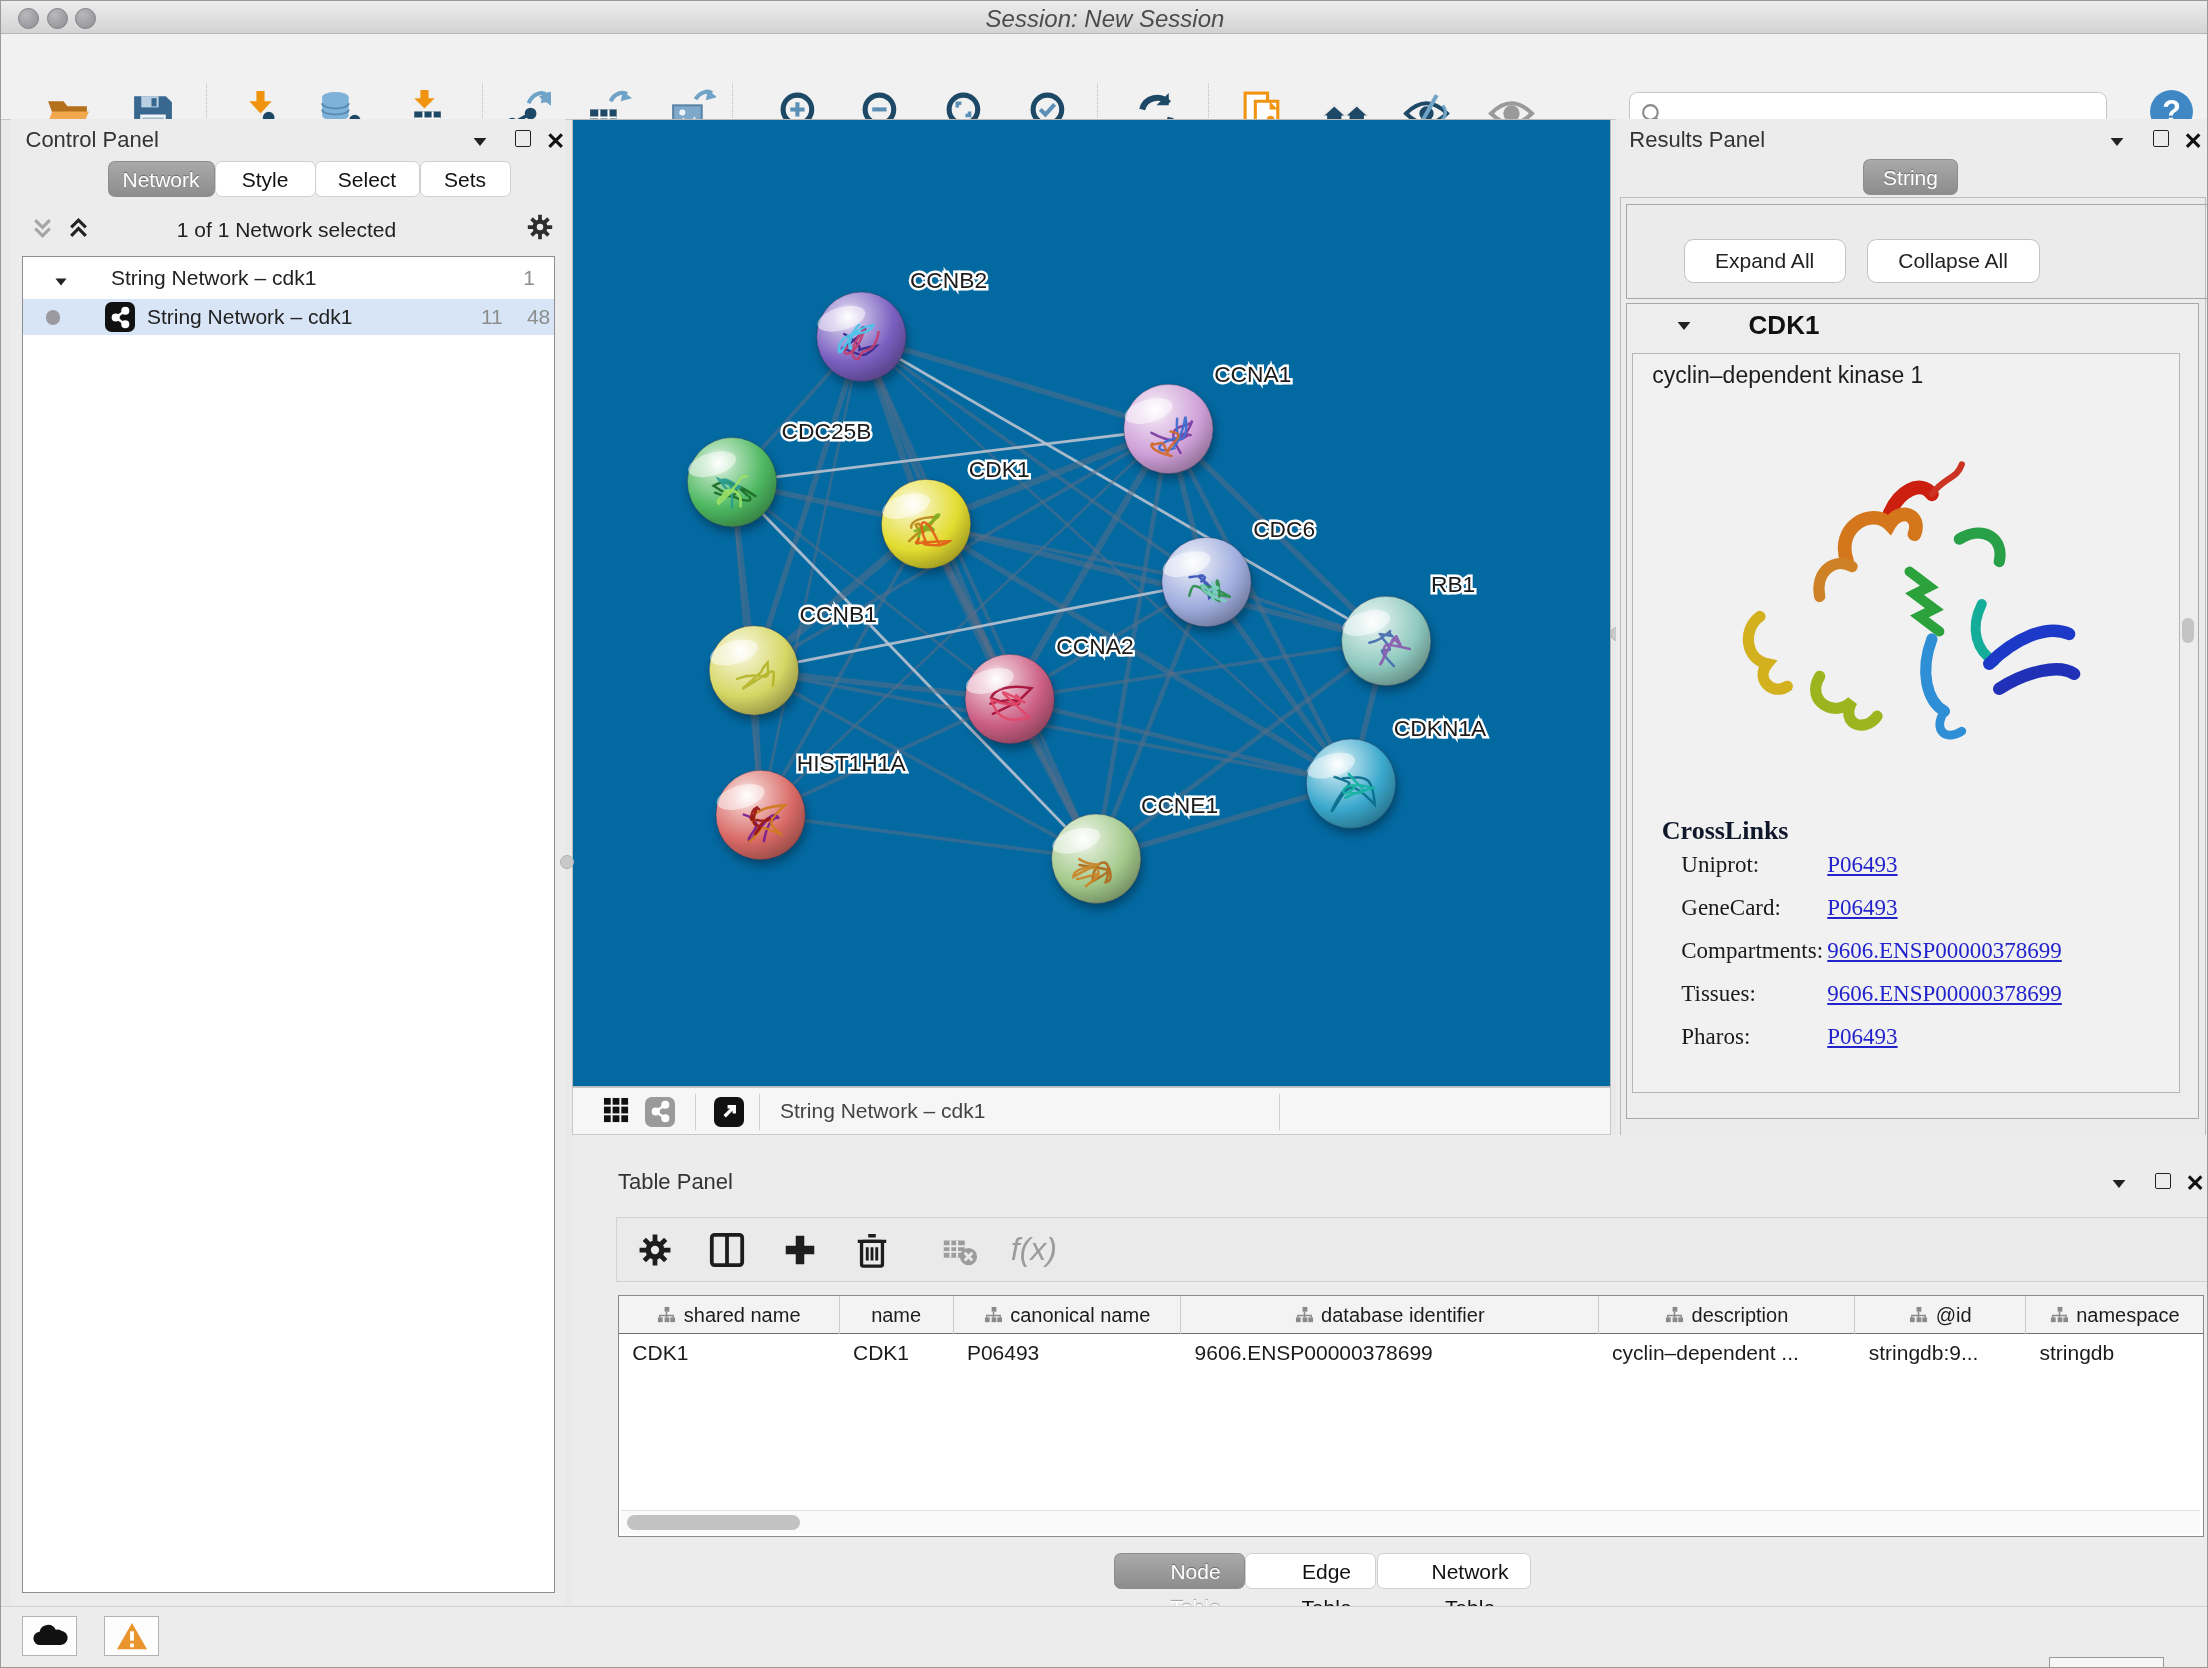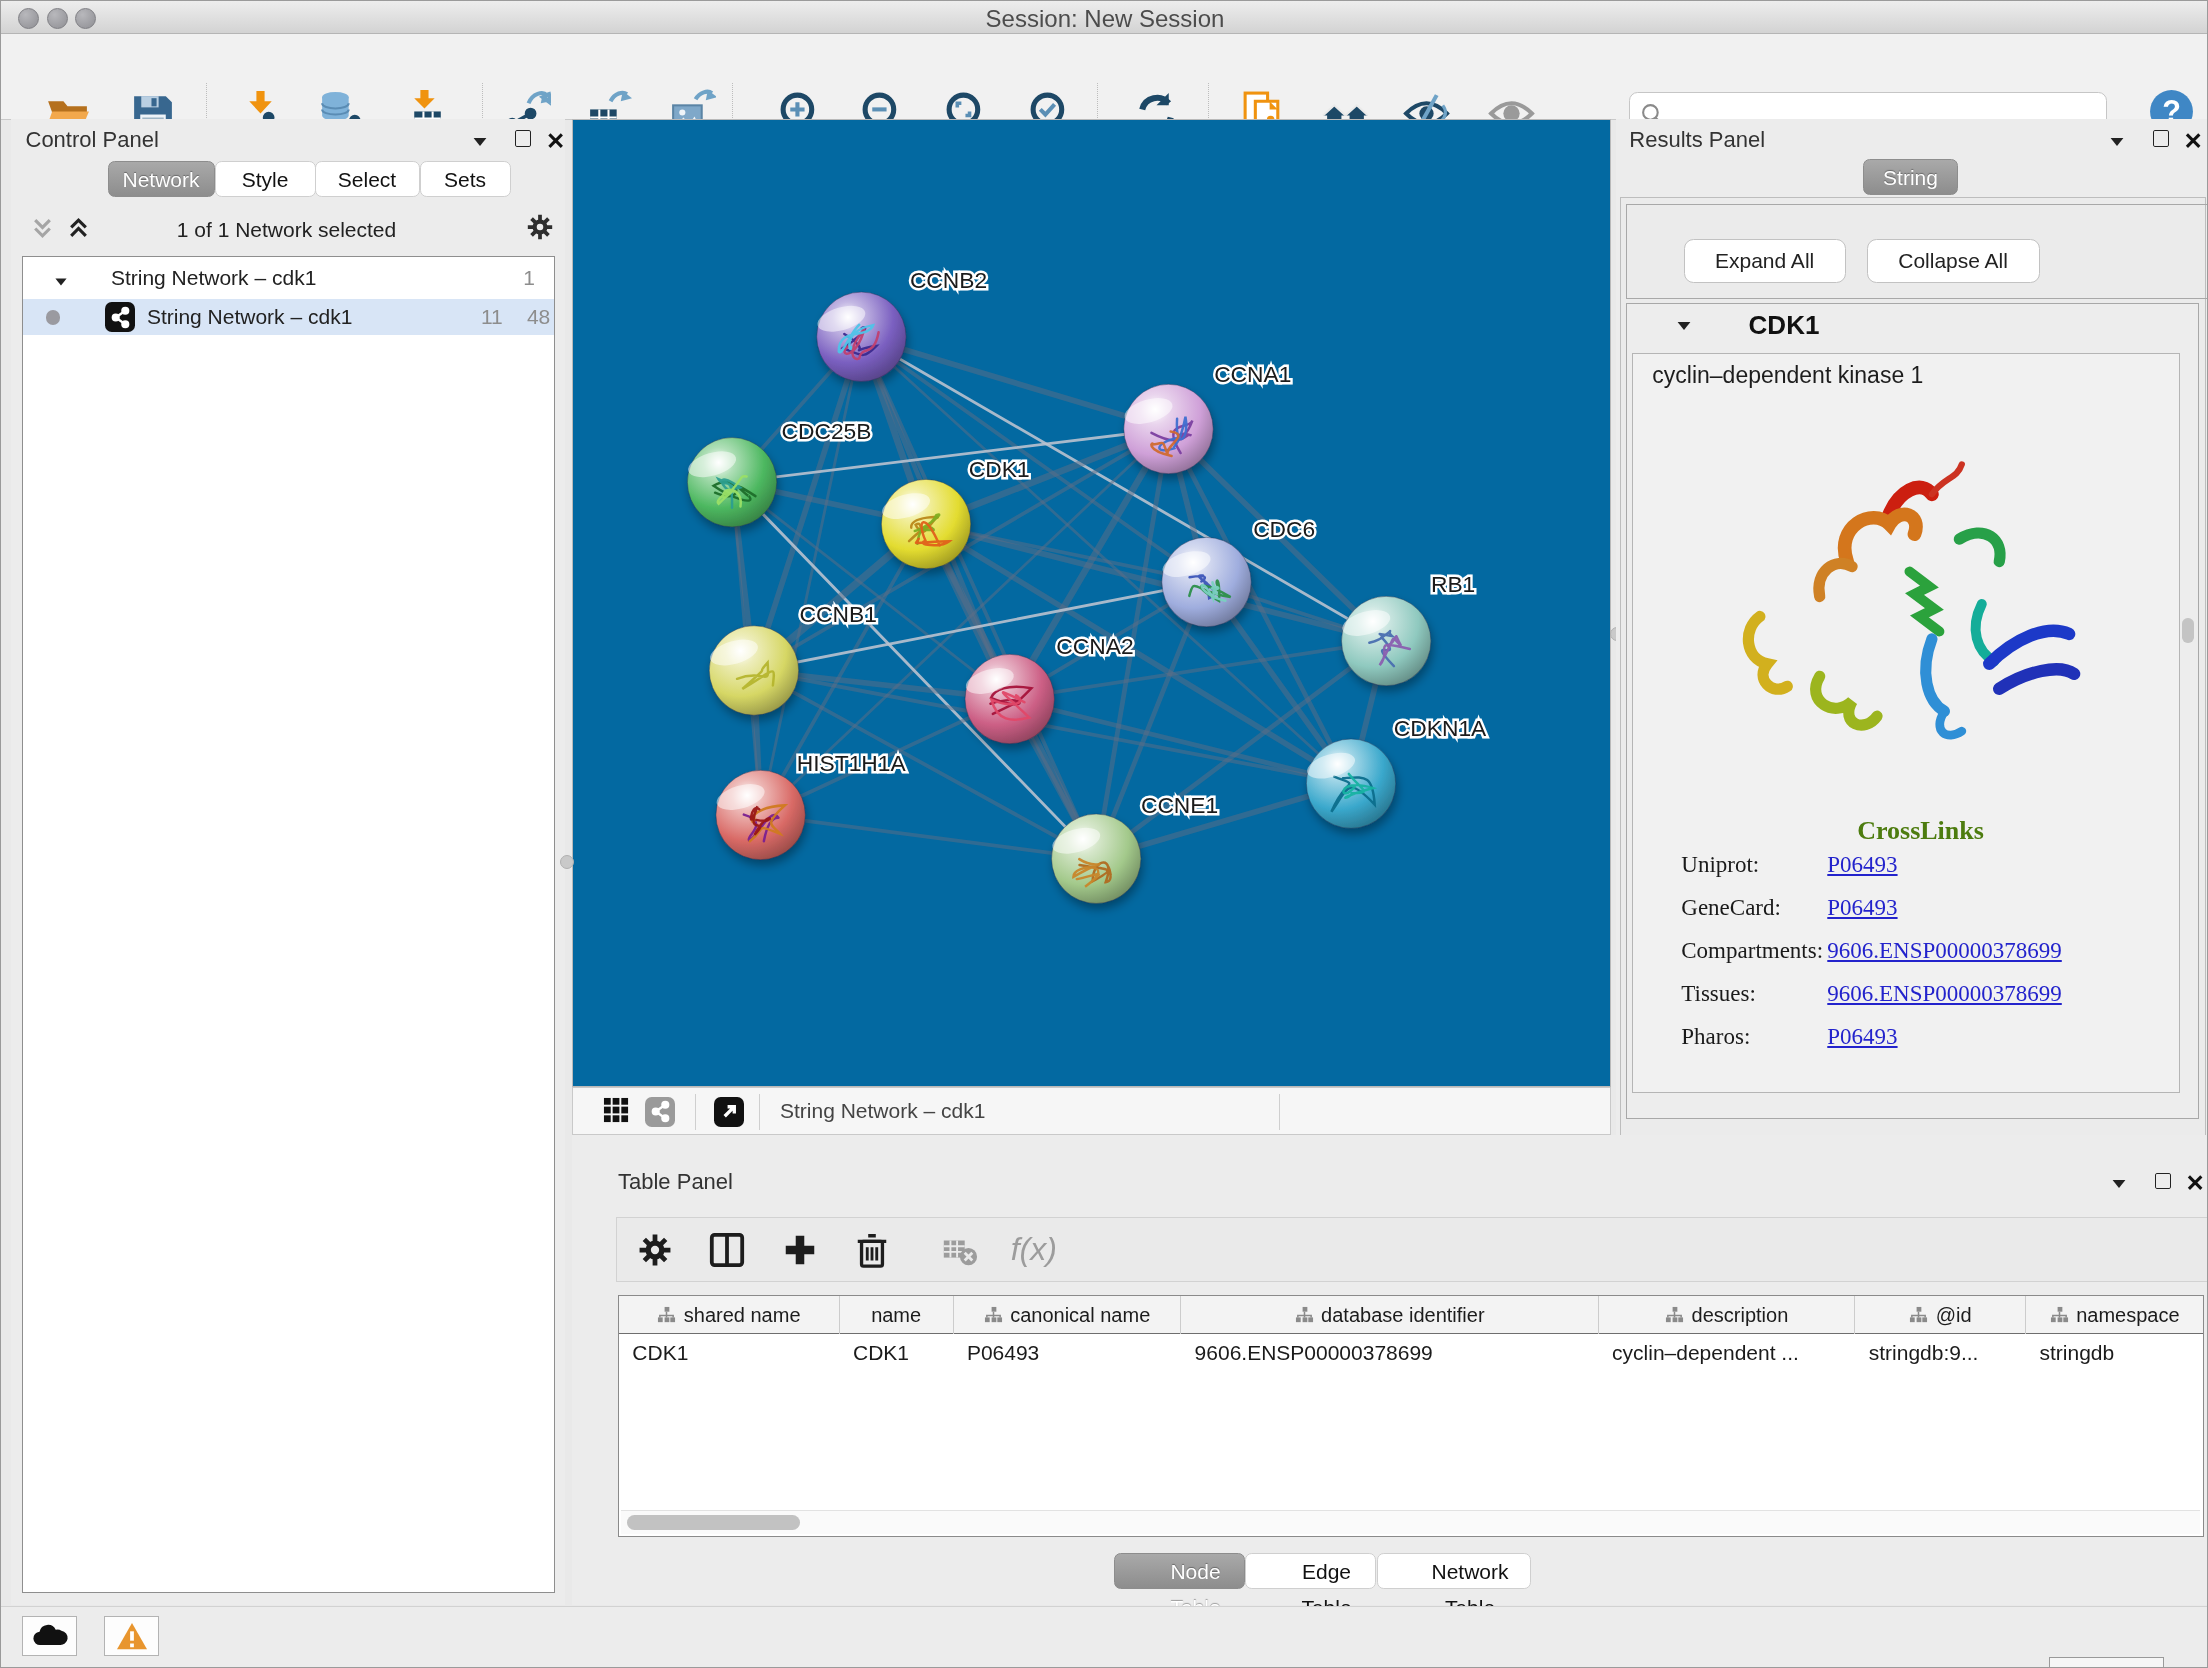--- a/index.html
+++ b/index.html
@@ -4,21 +4,21 @@
 <style>
   html,body{margin:0;padding:0;background:#d0d0d0;}
   #window{position:relative;width:2208px;height:1668px;background:#e9e9e9;
     font-family:"Liberation Sans",sans-serif;overflow:hidden;
     border:1px solid #9a9a9a;box-sizing:border-box;}
   
   #titlebar{position:absolute;left:0;top:0;width:2208px;height:32px;
     background:linear-gradient(#ededed,#d3d3d3);border-bottom:1px solid #b5b5b5;}
   .tlight{position:absolute;top:6.7px;width:19px;height:19px;border-radius:50%;
     background:radial-gradient(circle at 35% 30%,#b8b8bc,#8e8e93);border:1px solid #7e7e83;}
-  #wtitle{position:absolute;left:0;right:0;top:3.8px;text-align:center;font-size:24px;color:#4c4c4c;}
+  #wtitle{position:absolute;left:0;right:0;top:3.8px;text-align:center;font-size:24px;color:#4c4c4c;font-style:italic;}
   
   #toolbar{position:absolute;left:0;top:33px;width:2208px;height:85px;background:#f1f1f1;
     border-bottom:1px solid #c9c9c9;}
   .tbtn{position:absolute;top:55px;width:49px;height:49px;background:none;border:none;padding:0;cursor:pointer;}
   .tsep{position:absolute;top:49px;height:61px;width:0;border-left:1.9px dotted #bdbdbd;}
   #searchwrap{position:absolute;left:1628px;top:58px;width:476px;height:42px;background:#fff;
     border:1px solid #c6c6c6;border-radius:8.6px;display:flex;align-items:center;}
   #searchwrap svg{margin-left:9.5px;}
   #searchwrap input{flex:1;border:none;outline:none;font-size:21px;height:34px;background:transparent;
     font-family:"Liberation Sans",sans-serif;}
@@ -64,21 +64,21 @@
     border:1px solid #bdbdbd;}
   #rp-btnbox{position:absolute;left:4.8px;top:5.7px;width:571px;height:93px;border:1px solid #a8a8a8;padding-left:21px;}
   .rbtn{position:absolute;top:34px;height:44px;background:#fff;border:1px solid #c2c2c2;
     border-radius:9.5px;font-size:21px;color:#222;font-family:"Liberation Sans",sans-serif;cursor:pointer;}
   #rp-cdk{position:absolute;left:4.8px;top:105px;width:571px;height:814px;border:1px solid #a8a8a8;
     background:#ededed;}
   #rp-inner{position:absolute;left:5.7px;top:49px;width:546px;height:738px;background:#f1f1f1;
     border:1px solid #b5b5b5;}
   #rp-desc{position:absolute;left:19px;top:7.6px;font-size:23px;color:#1d1d1d;}
   #xlinks{position:absolute;left:0;top:462px;width:100%;font-family:"Liberation Serif",serif;}
-  #xlinks h4{margin:0 0 5.7px 28.5px;font-size:26px;color:#4d7c0f;text-align:center;}
+  #xlinks h4{margin:0 0 5.7px 28.5px;font-size:26px;color:#0f172a;}
   .xrow{position:relative;height:43px;}
   .xrow .xl{position:absolute;left:48px;font-size:23px;color:#1a1a1a;}
   .xrow .xv{position:absolute;left:194px;font-size:23px;color:#2323cc;text-decoration:underline;}
   #rp-scrollhandle{position:absolute;right:3.8px;top:314px;width:11.4px;height:25px;border-radius:5.7px;background:#c4c4c4;}
   
   #tpanel{position:absolute;left:571px;top:1134px;width:1638px;height:470px;background:#ececec;}
   #tp-toolbar{position:absolute;left:44px;top:82px;width:1590px;height:63px;background:#eaeaea;
     border:1px solid #d2d2d2;}
   #tp-toolbar .ticon{position:absolute;top:9.5px;width:44px;height:44px;background:none;border:none;padding:0;cursor:pointer;}
   #tablebox{position:absolute;left:46px;top:160px;width:1586px;height:242px;background:#fff;

